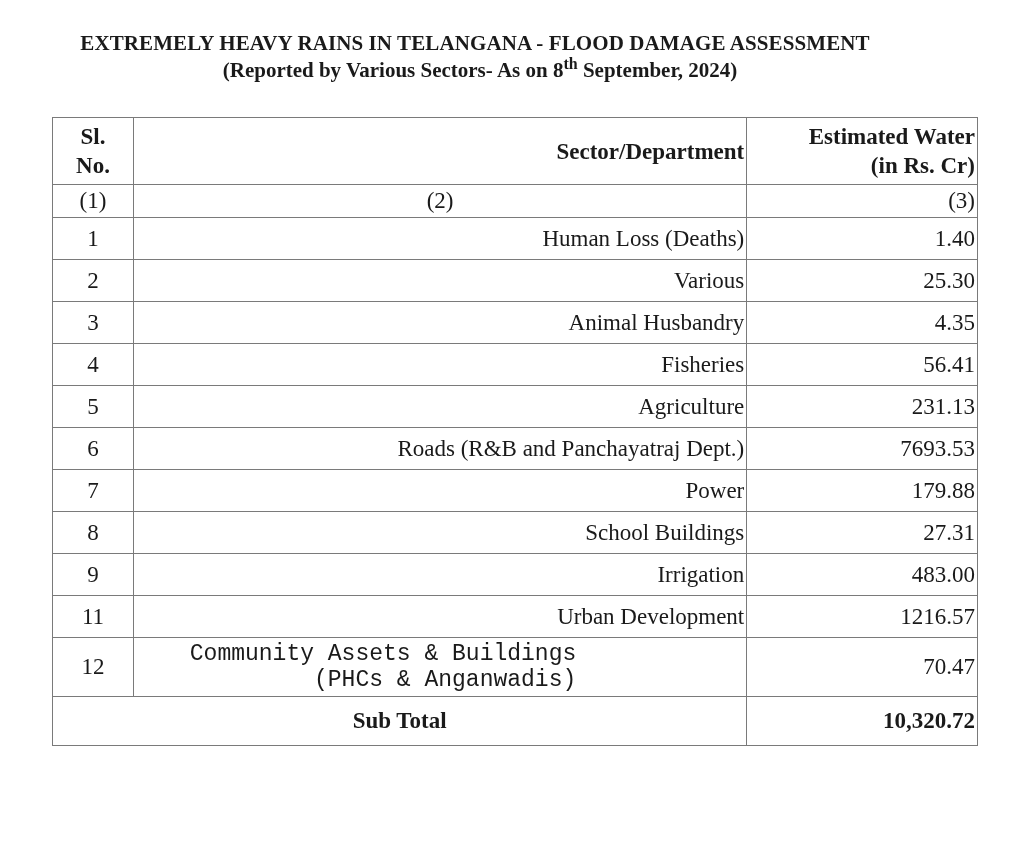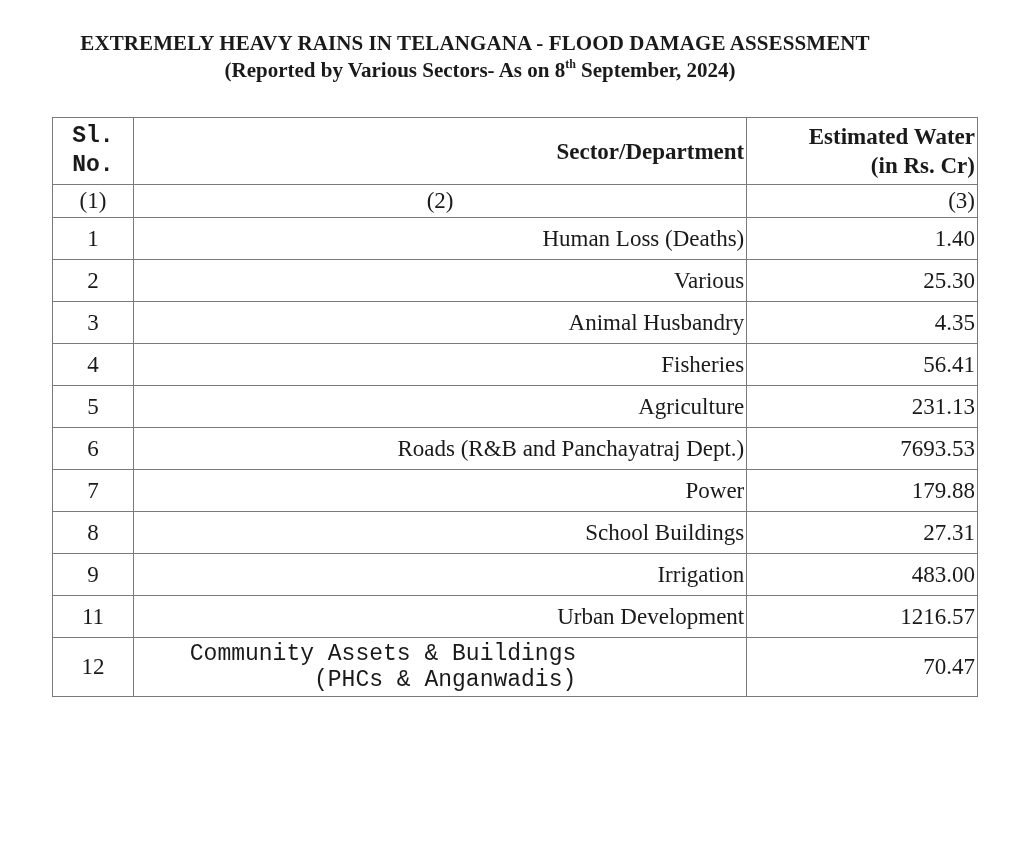--- a/index.html
+++ b/index.html
@@ -29,21 +29,21 @@
       line-height: 26px;
       margin-left: 30px;
     }
     .subtitle {
       font-weight: bold;
       font-size: 21px;
       line-height: 28px;
       margin-left: 40px;
     }
     .subtitle sup {
-      font-size: 12px;
+      font-size: 16px;
       vertical-align: top;
       line-height: 12px;
       position: relative;
       top: 2px;
     }
     table.report {
       position: absolute;
       left: 52px;
       top: 117px;
       width: 926px;
@@ -56,21 +56,21 @@
       vertical-align: middle;
     }
     col.c1 { width: 81px; }
     col.c2 { width: 614px; }
     col.c3 { width: 231px; }
     th {
       font-weight: bold;
       font-size: 23px;
       line-height: 29px;
     }
-    th.h-sl { text-align: center; height: 66px; font-family: Liberation Mono, monospace; }
+    th.h-sl { text-align: center; height: 66px; }
     th.h-sector { text-align: right; vertical-align: top; padding-top: 4px; }
     th.h-loss { text-align: right; }
     tr.idx td { height: 32px; font-size: 23px; }
     td.num-idx { text-align: center; }
     td.center { text-align: center; }
     td.right { text-align: right; }
     tr.data td { height: 41px; }
     tr.data td.sl { text-align: center; }
     tr.data td.sector { text-align: right; padding-left: 3px; }
     tr.data td.loss { text-align: right; }
@@ -160,14 +160,18 @@
     <tr class="data">
       <td class="sl">11</td>
       <td class="sector">Urban Development</td>
       <td class="loss">1216.57</td>
     </tr>
     <tr class="data tall">
       <td class="sl">12</td>
       <td class="sector" style="padding-right: 170px; font-family: Liberation Mono, monospace;">Community Assets &amp; Buildings (PHCs &amp; Anganwadis)</td>
       <td class="loss">70.47</td>
     </tr>
+    <tr class="total">
+      <td class="total-label" colspan="2">Sub Total</td>
+      <td class="total-value">10,320.72</td>
+    </tr>
   </tbody>
 </table>
 
 </body></html>

